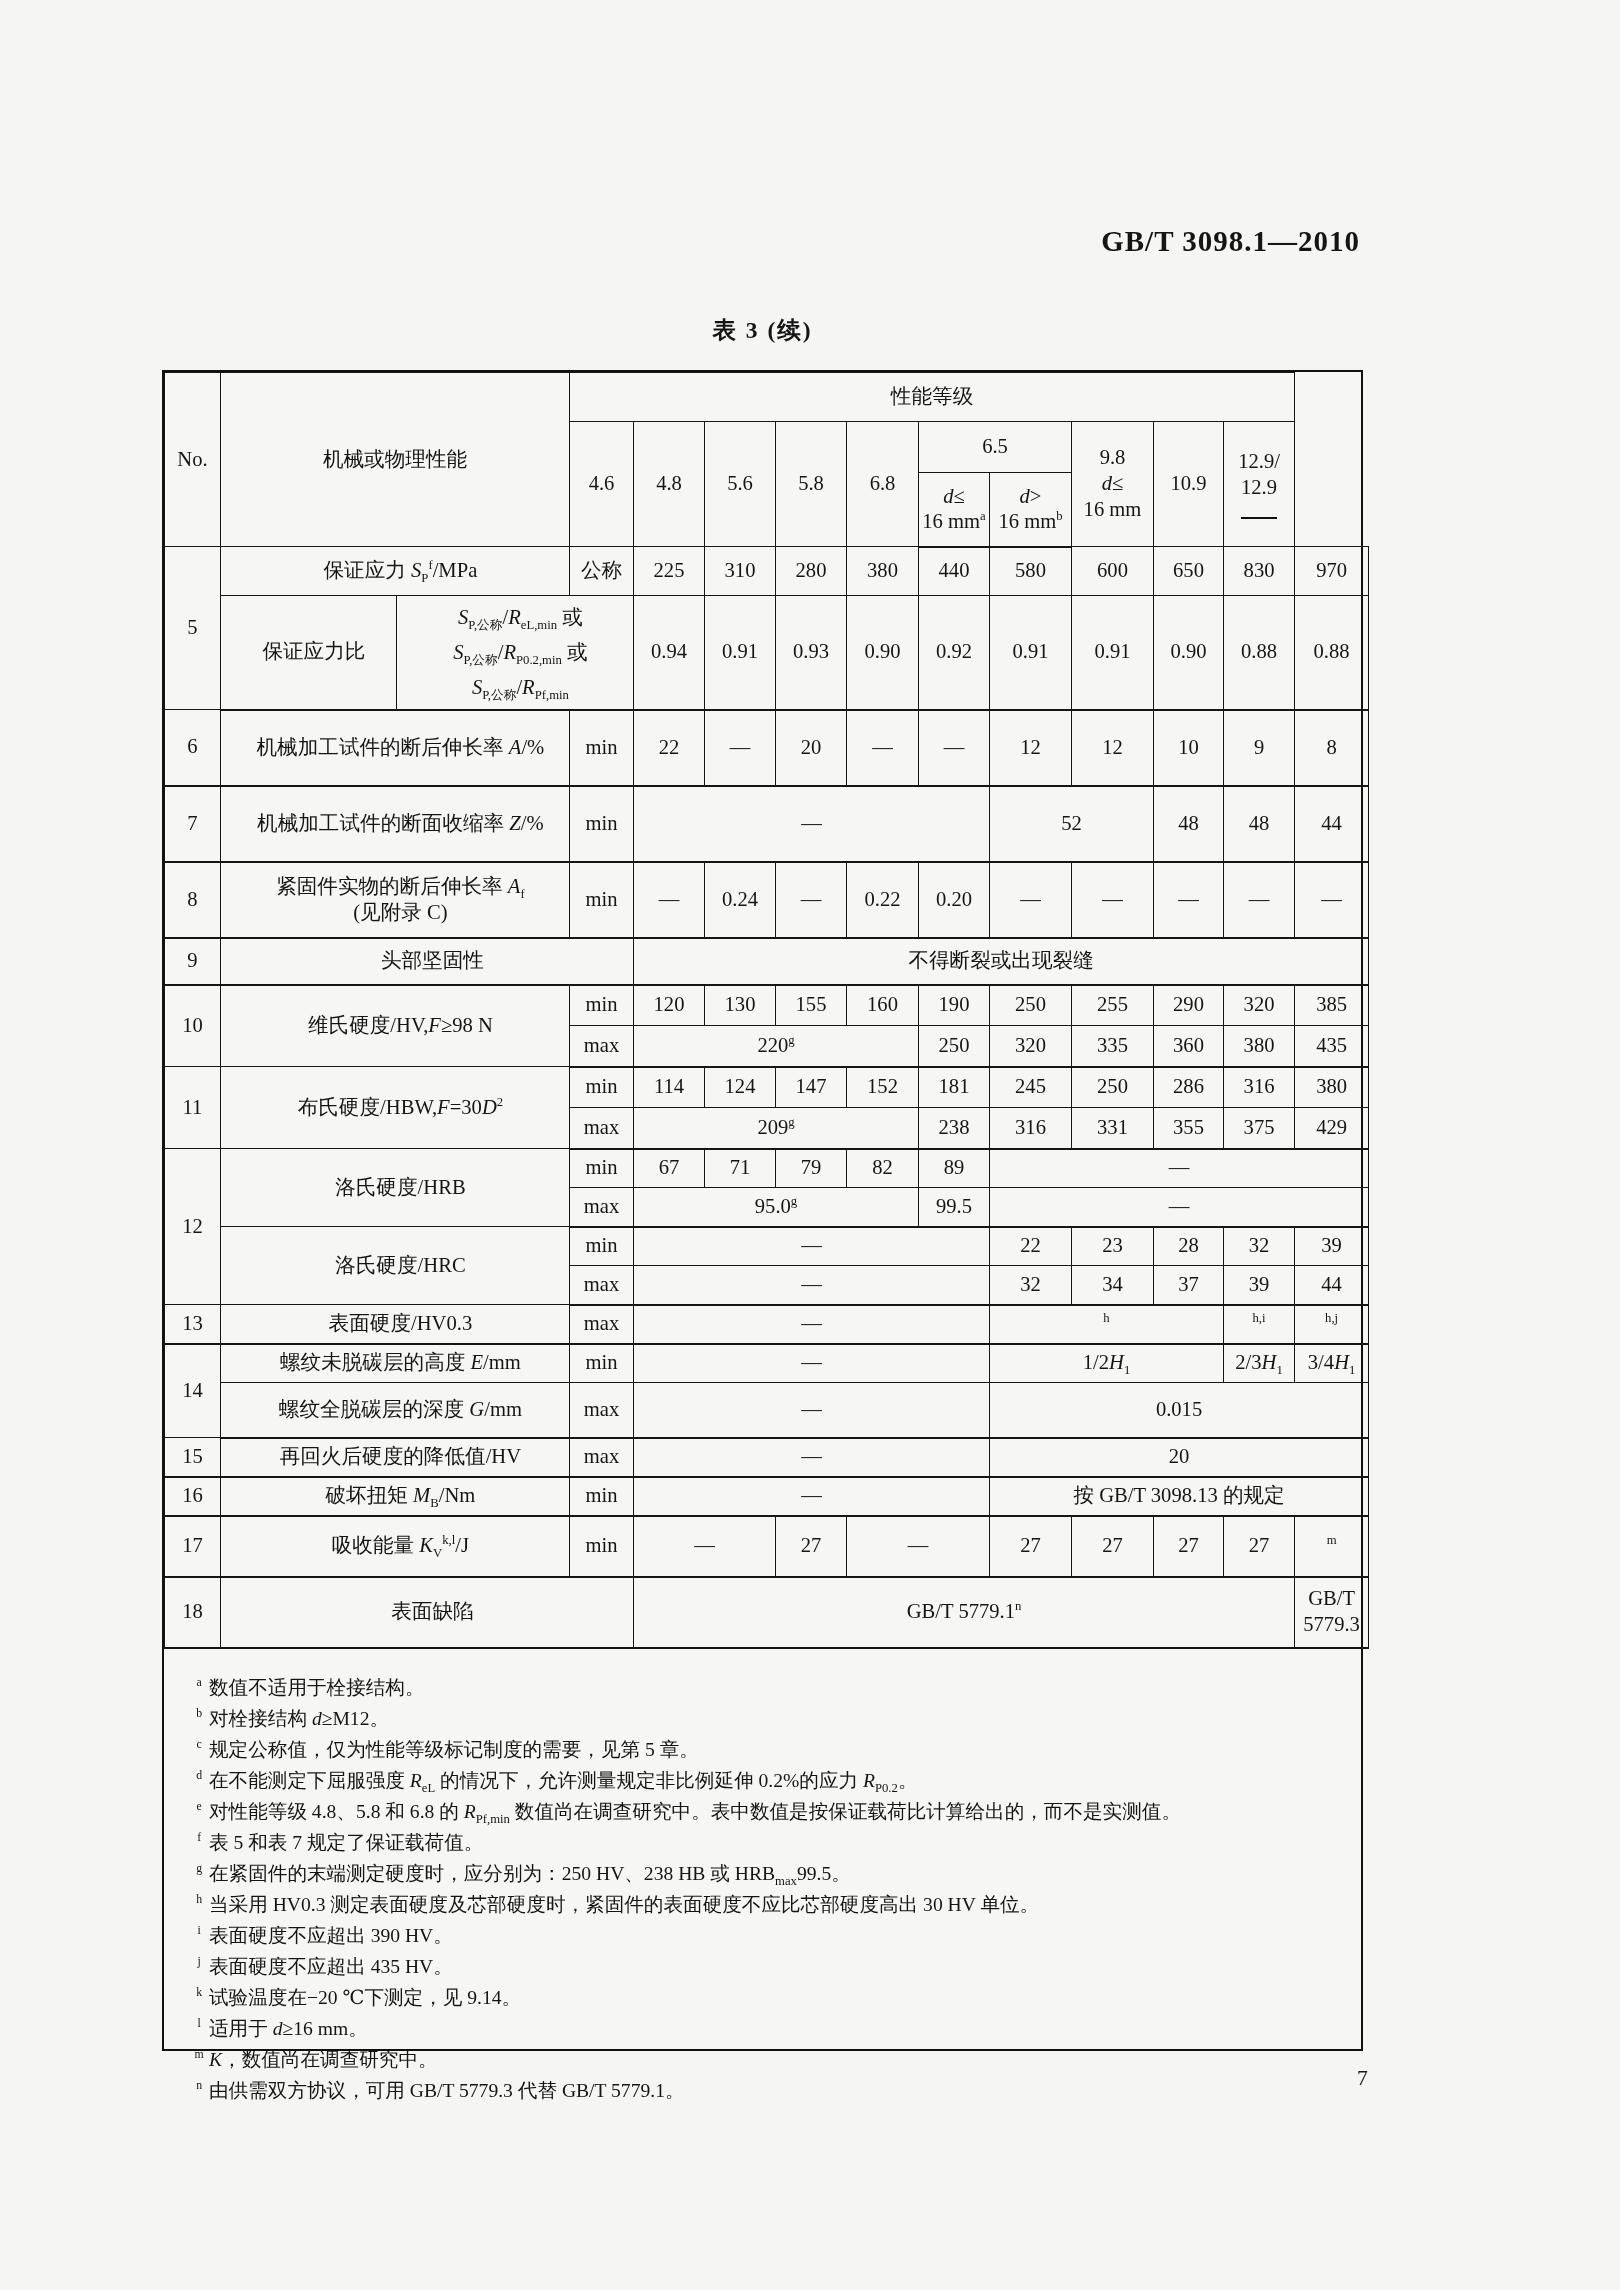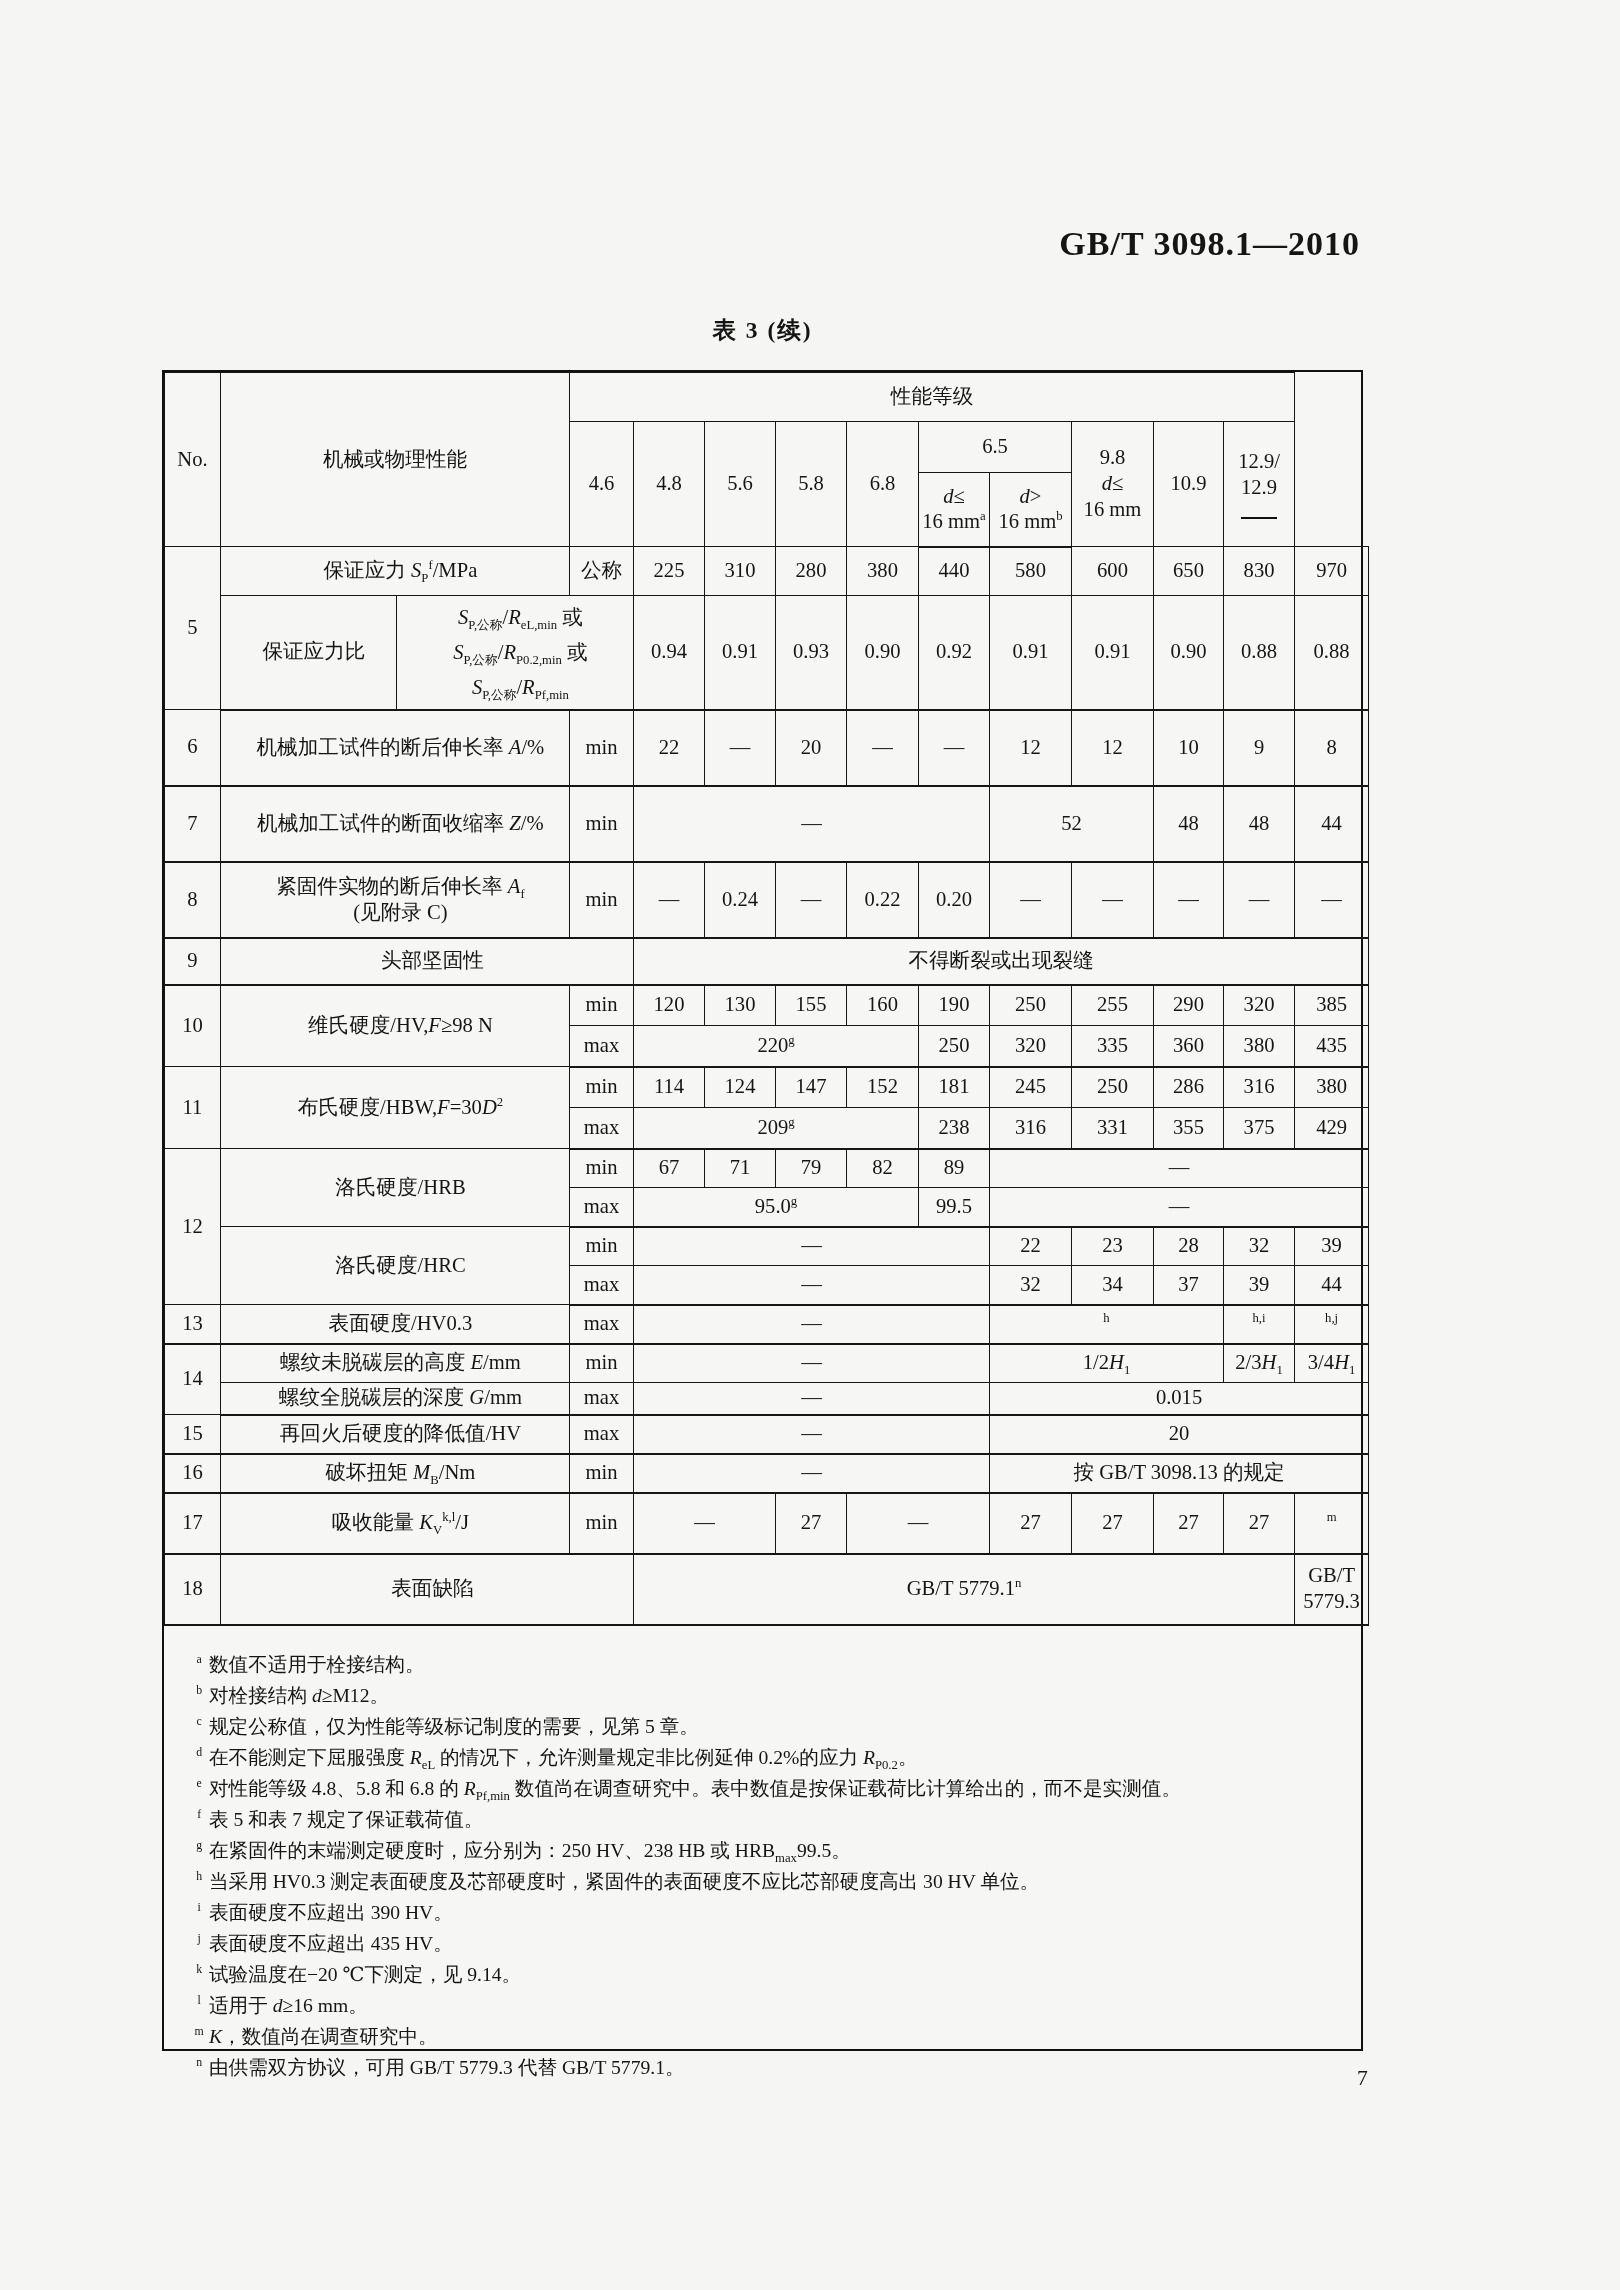--- a/index.html
+++ b/index.html
@@ -6,21 +6,21 @@
   body{
     width:1620px;height:2291px;
     background:#f5f5f3;
     position:relative;
     font-family:"Liberation Serif","DejaVu Serif",serif;
     color:#151515;
     -webkit-font-smoothing:antialiased;
   }
   .doc-header{
     position:absolute;top:225px;right:260px;
-    font-size:34px;font-weight:bold;letter-spacing:1px;
+    font-size:29px;font-weight:bold;letter-spacing:1px;
     font-family:"Liberation Serif","DejaVu Serif",serif;
   }
   .table-title{
     position:absolute;top:314px;left:162px;width:1201px;
     text-align:center;font-size:23.5px;font-weight:bold;letter-spacing:2px;
   }
   .table-box{
     position:absolute;left:162px;top:370px;width:1201px;height:1681px;
     border:2.9px solid #111;background:#f6f6f4;box-sizing:border-box;
   }
@@ -285,21 +285,21 @@
         </tr>
         <tr style="height: 39px;">
           <td rowspan="2">14</td>
           <td colspan="2" class="al"><span>螺纹未脱碳层的高度 </span><span class="it">E</span><span>/mm</span></td>
           <td>min</td>
           <td colspan="5">—</td>
           <td colspan="3"><span>1/2</span><span class="it">H</span><sub>1</sub></td>
           <td><span>2/3</span><span class="it">H</span><sub>1</sub></td>
           <td><span>3/4</span><span class="it">H</span><sub>1</sub></td>
         </tr>
-        <tr class="hb" style="height: 32px;">
+        <tr class="hb" style="height: 55px;">
           <td colspan="2" class="al"><span>螺纹全脱碳层的深度 </span><span class="it">G</span><span>/mm</span></td>
           <td>max</td>
           <td colspan="5">—</td>
           <td colspan="5">0.015</td>
         </tr>
         <tr class="hb" style="height: 39px;">
           <td>15</td>
           <td colspan="2" class="al">再回火后硬度的降低值/HV</td>
           <td>max</td>
           <td colspan="5">—</td>

